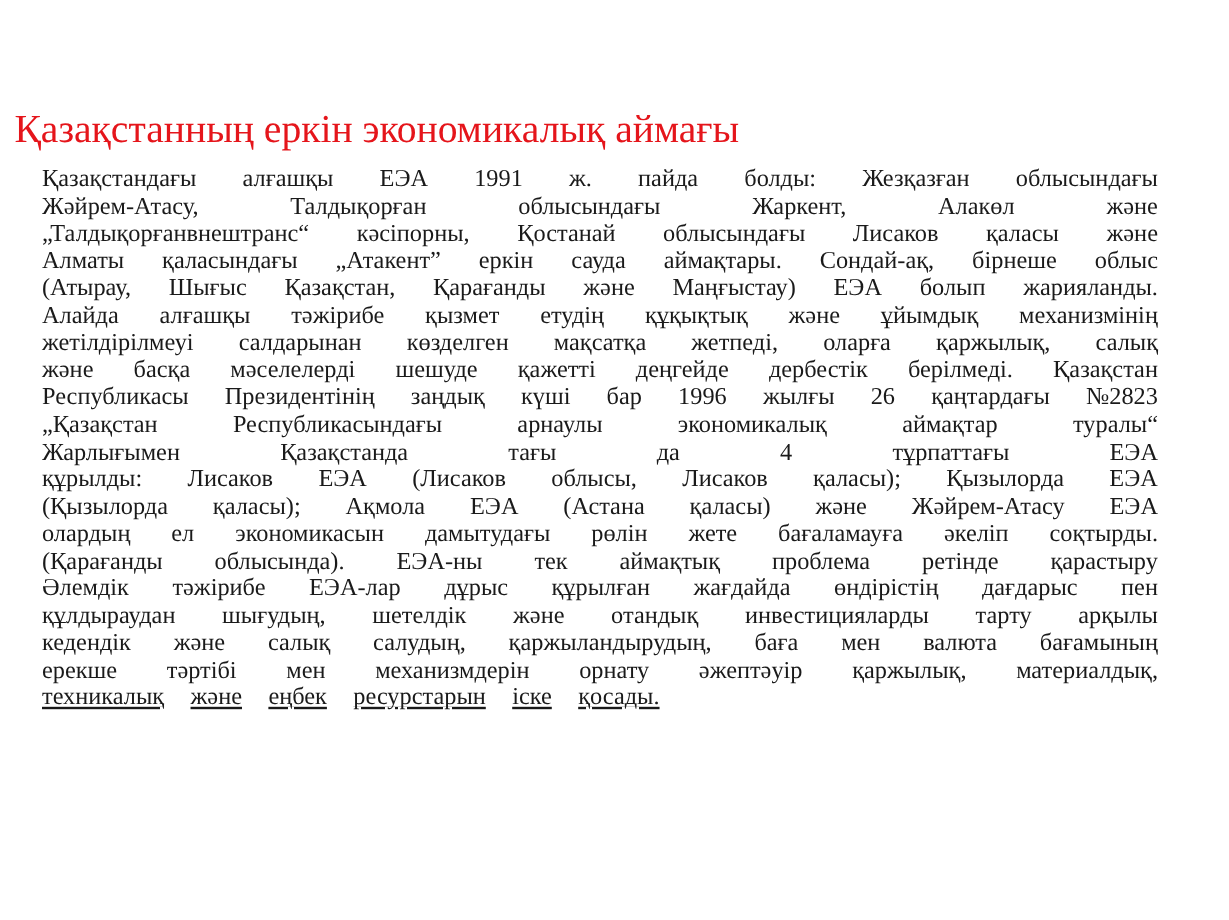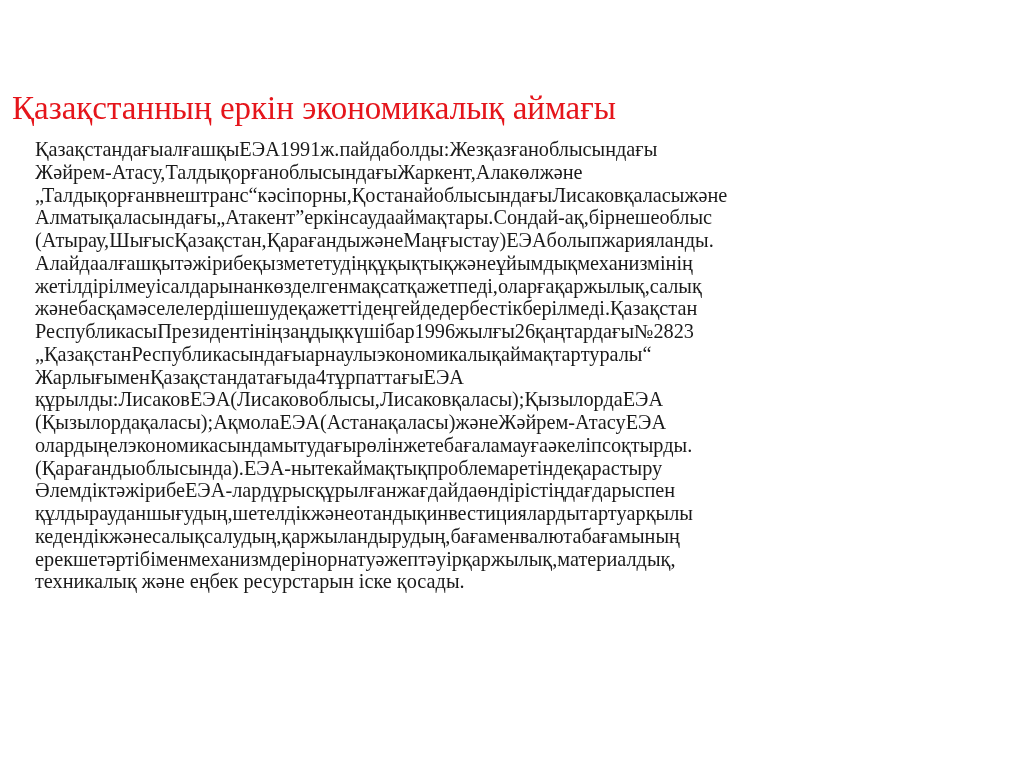--- a/index.html
+++ b/index.html
@@ -50,24 +50,26 @@
       text-align-last: justify;
       white-space: nowrap;
       height: 22.75px;
     }
     .line.last {
       text-align-last: left;
     }
     
     .line {
       display: flex;
+      justify-content: space-between;
     }
     .line.last {
       justify-content: flex-start;
-      gap: 5px;
+      gap: 22px;
+      text-decoration: underline;
     }
     .w { display: inline-block; }
   </style>
 </head>
 <body>
 
 <div class="slide">
   <h1 class="title">Қазақстанның еркін экономикалық аймағы</h1>
   <div class="body-text" id="body-text">
       <div class="line">

